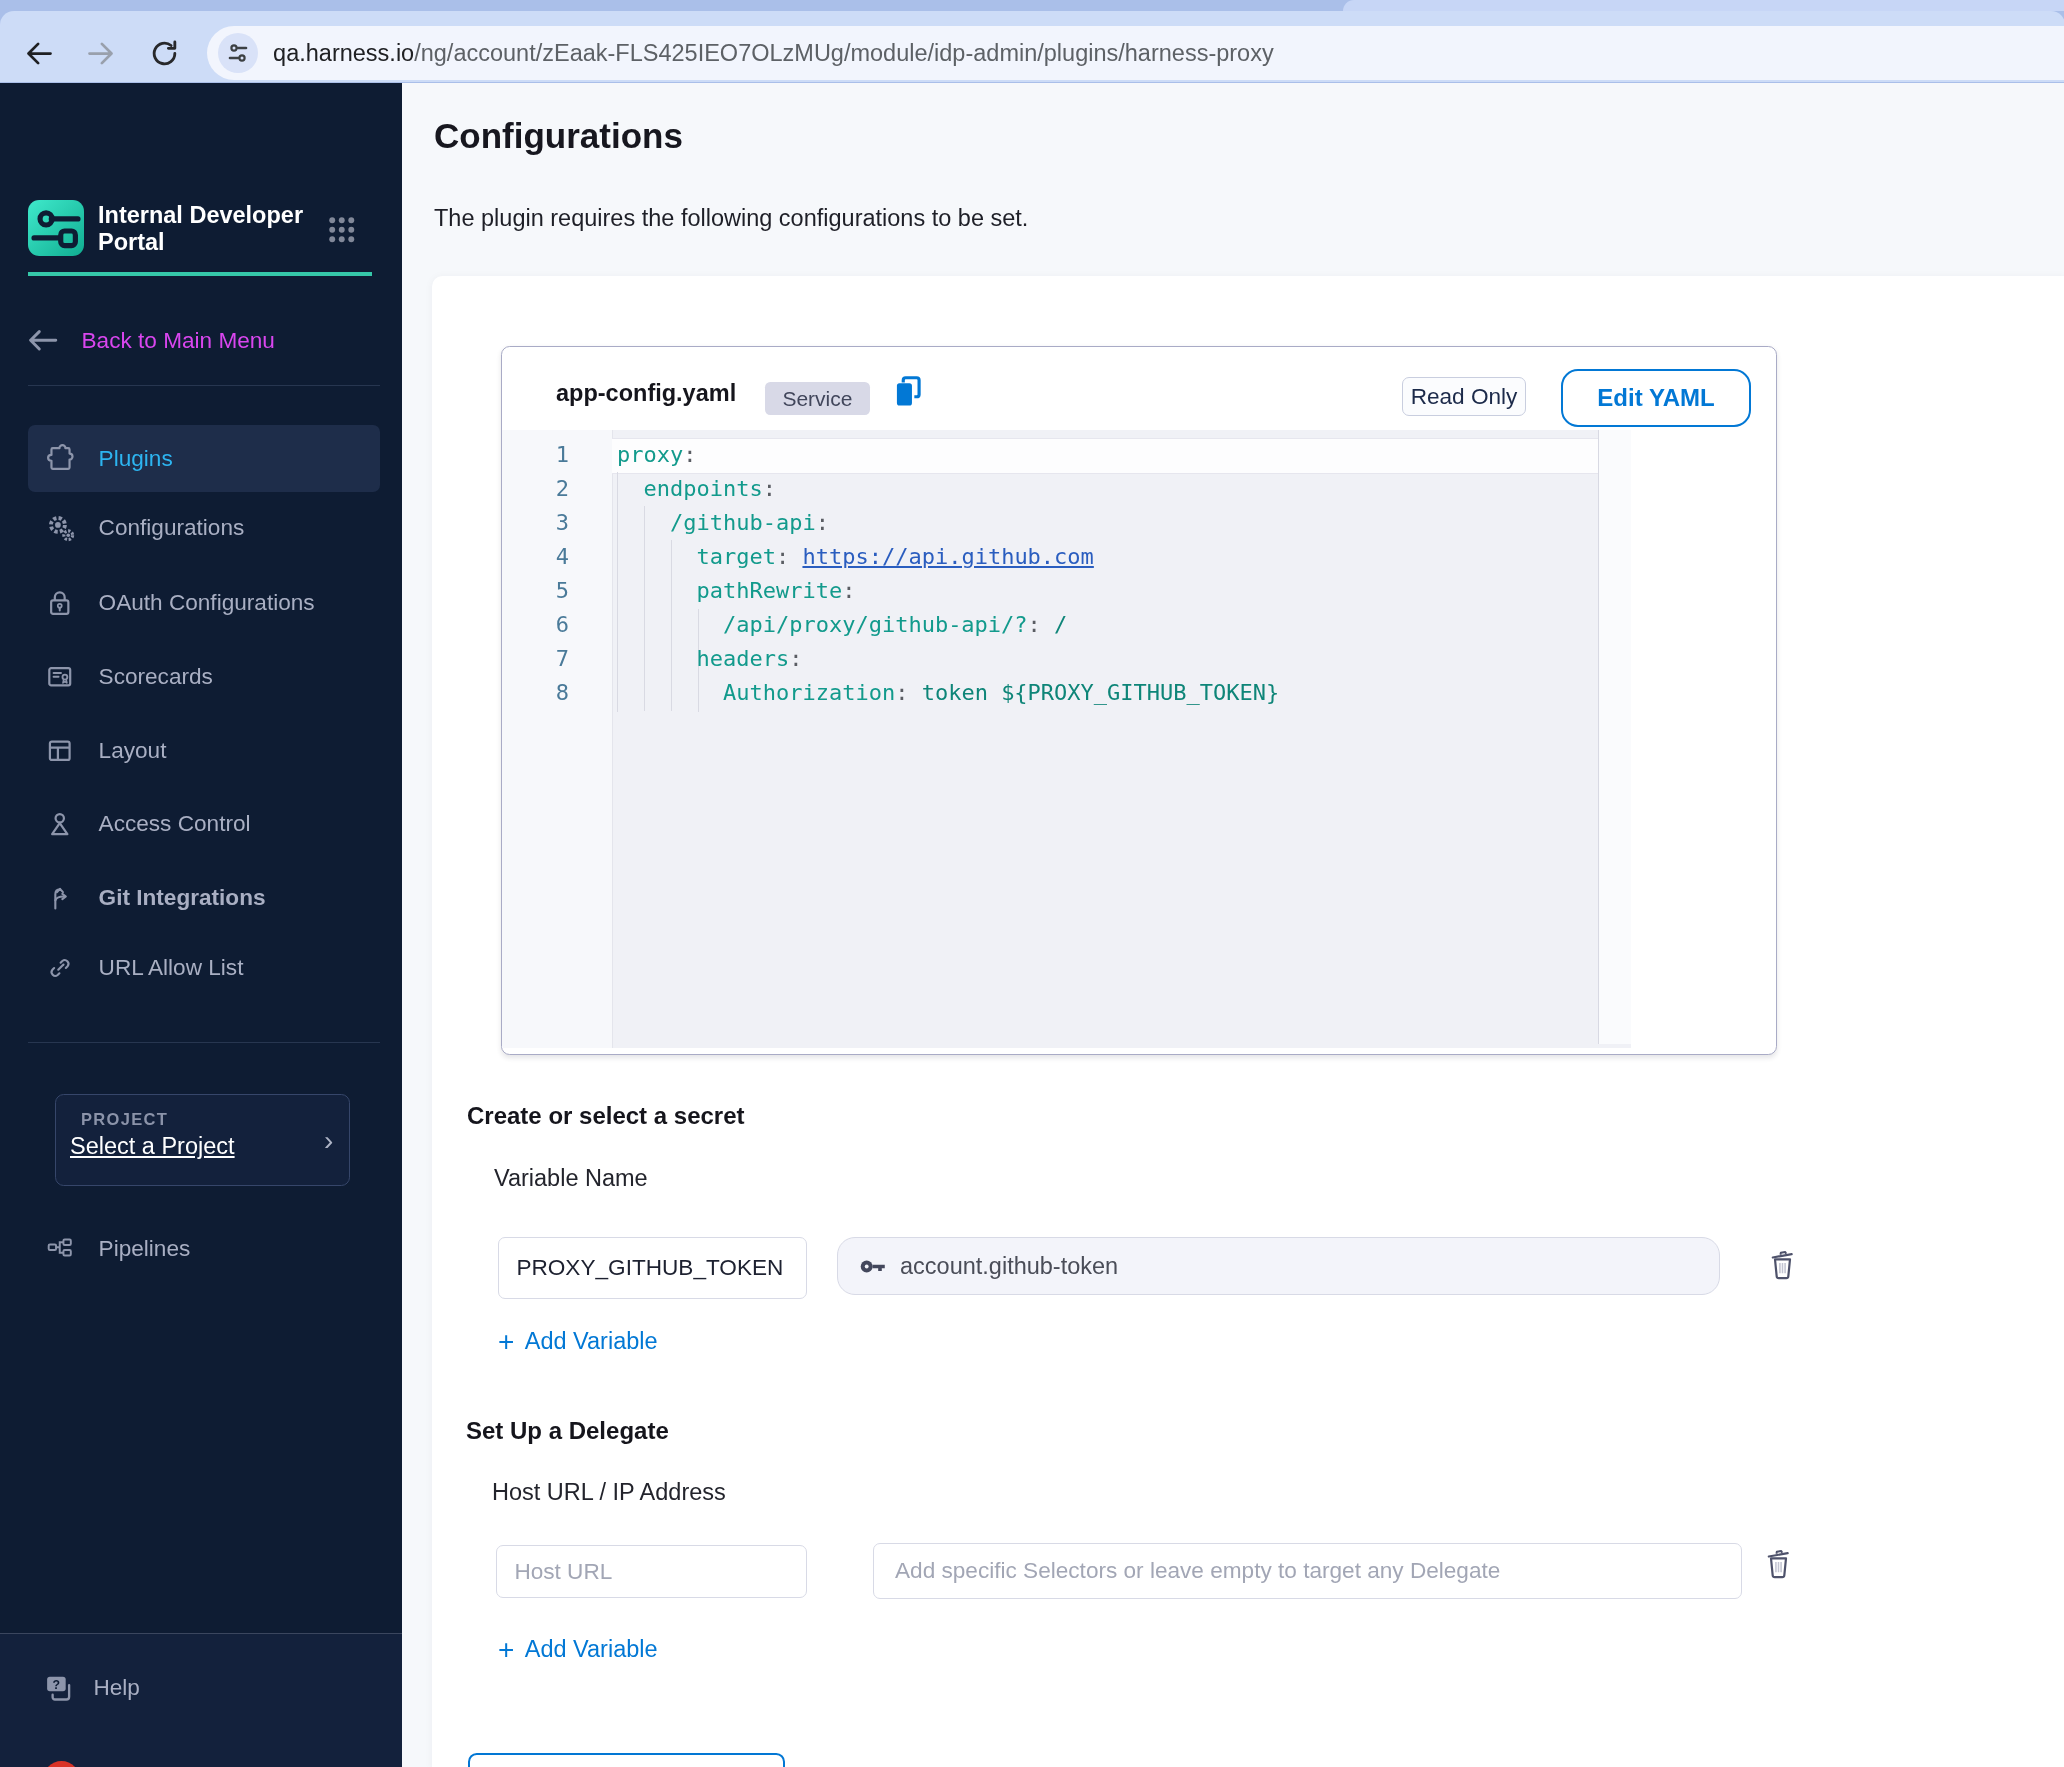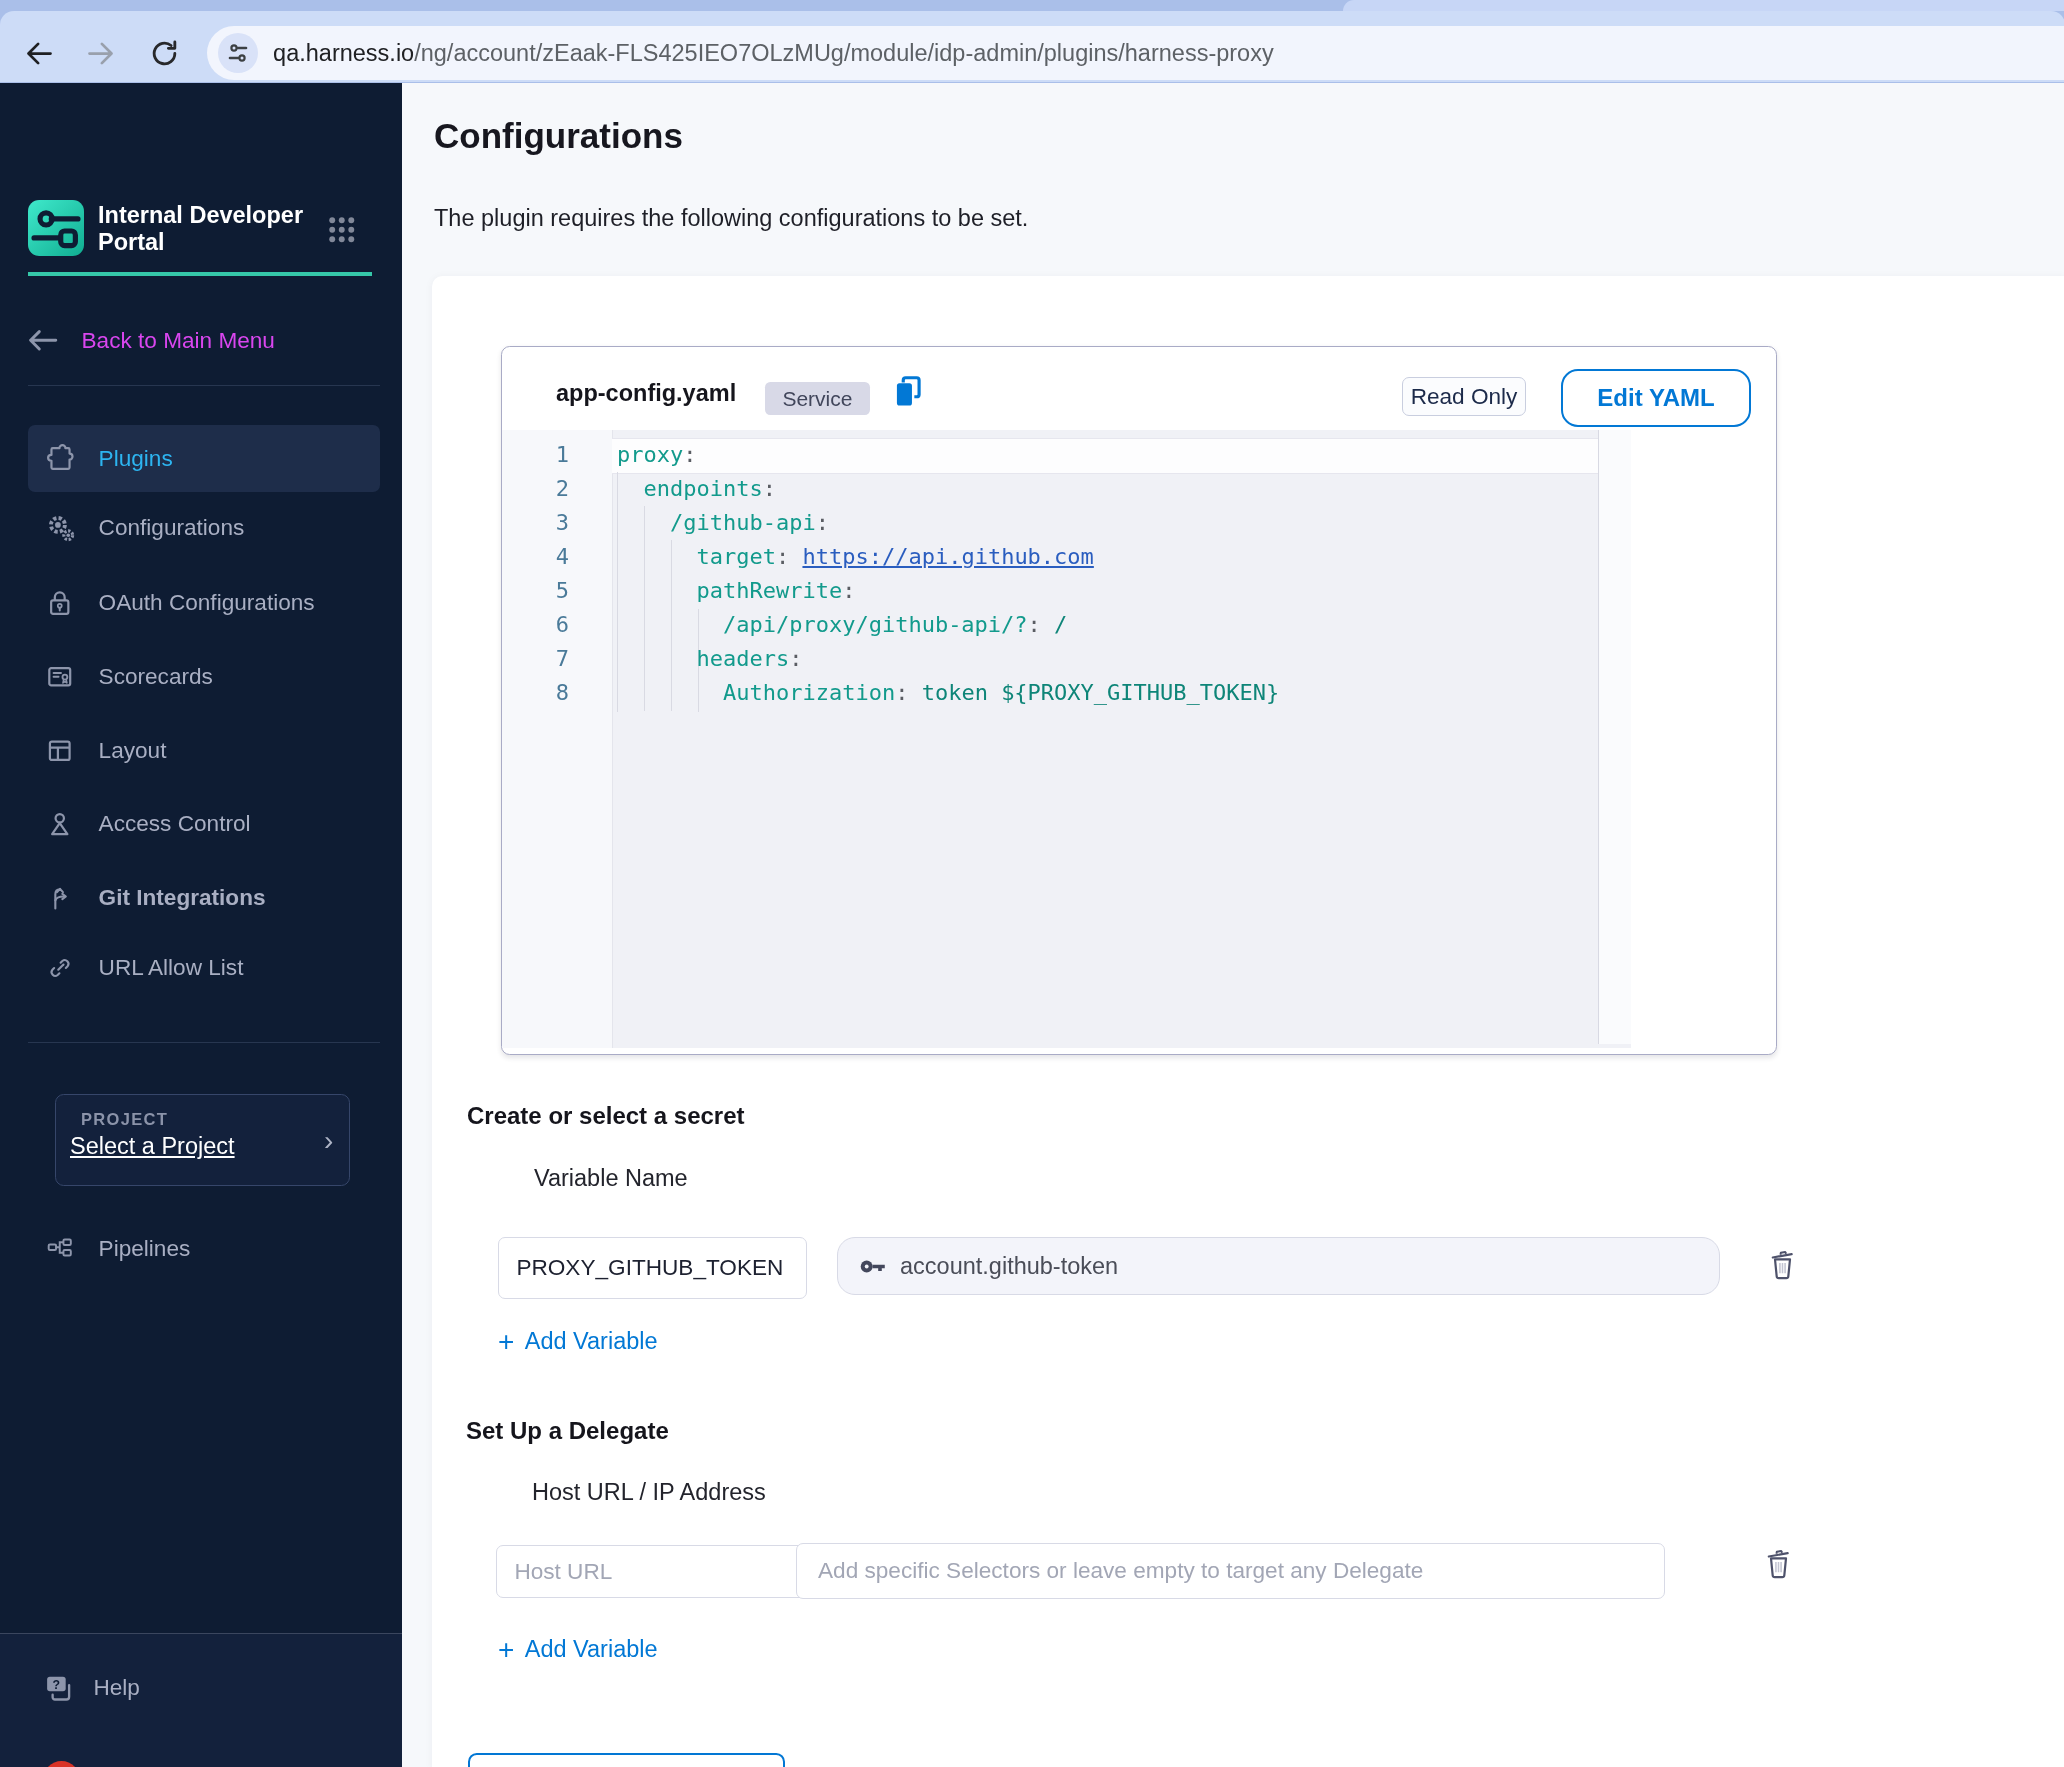--- a/index.html
+++ b/index.html
@@ -67,21 +67,21 @@
   #code-lines{left:0;top:7.8px;width:1097px;}
   .cl{display:flex;height:34px;align-items:center;}
   .ln{width:67px;text-align:right;font-family:"DejaVu Sans Mono",monospace;font-size:22px;color:#4a7a99;flex:0 0 auto;}
   .ct{margin-left:48px;font-family:"DejaVu Sans Mono",monospace;font-size:22px;white-space:pre;}
   .k{color:#129a8c;} .p{color:#5a5d63;} .v{color:#0e8578;}
   .lk{color:#2a5dbf;text-decoration:underline;}
   .guide{position:absolute;width:0.9px;background:#d9dae3;}
 
   
   .sec-h{font-size:24px;font-weight:700;color:#15151c;}
-  .fld-l{font-size:23.5px;color:#23242c;margin-left:40px;}
+  .fld-l{font-size:23.5px;color:#23242c;}
   .inp{background:#fff;border:1.7px solid #d8dae6;border-radius:7px;font-size:22.6px;color:#1d2130;padding:0 17.4px;font-family:"Liberation Sans",sans-serif;box-sizing:border-box;}
   .inp::placeholder{color:#a2a6b5;}
   #secret-select{left:837px;top:1237px;width:881px;height:56px;background:#f3f4fa;border:1.7px solid #d8dae6;border-radius:18px;display:flex;align-items:center;}
   #secret-select .txt{margin-left:12px;font-size:23.5px;color:#4a4d58;}
   .add-var{display:flex;align-items:center;}
   .add-var .plus{font-size:28px;font-weight:500;color:#0278d5;}
   .add-var .lbl{margin-left:10.4px;font-size:23.5px;font-weight:500;color:#0278d5;}
   .trash{width:35px;height:38px;display:flex;align-items:center;justify-content:center;}
   #bottom-btn{left:468px;top:1753px;width:313px;height:52px;border:2.6px solid #0277d4;border-radius:8.7px;background:#fff;}
 </style>
@@ -363,21 +363,21 @@
   </svg>
 </div>
 <div class="abs add-var" style="left:498px;top:1324px;height:35px;">
   <span class="plus">+</span>
   <span class="lbl">Add Variable</span>
 </div>
 
 <div class="abs sec-h" style="left:466px;top:1417px;">Set Up a Delegate</div>
 <div class="abs fld-l" style="left:492px;top:1479px;">Host URL / IP Address</div>
 <input class="abs inp" style="left: 496px; top: 1545px; width: 311px; height: 53px;" placeholder="Host URL">
-<input class="abs inp" style="left: 796px; top: 1543px; width: 869px; height: 56px; padding: 14px 21px;" placeholder="Add specific Selectors or leave empty to target any Delegate">
+<input class="abs inp" style="left: 873px; top: 1543px; width: 869px; height: 56px; padding: 14px 21px;" placeholder="Add specific Selectors or leave empty to target any Delegate">
 <div class="abs trash" style="left:1761px;top:1545px;">
   <svg width="31" height="35" viewBox="0 0 24 26">
     <path d="m6.2 8.2 1.3 13.2a1.6 1.6 0 0 0 1.6 1.4h5.8a1.6 1.6 0 0 0 1.6-1.4l1.3-13.2z" fill="none" stroke="#4e526b" stroke-width="1.7" stroke-linejoin="round"></path>
     <path d="M10 11v8M12 11v8M14 11v8" stroke="#c3c5d2" stroke-width="1.2"></path>
     <path d="m4.5 6.8 14.6-2.6" stroke="#4e526b" stroke-width="1.7" stroke-linecap="round"></path>
     <path d="m10.4 4.7.3-1.6 3.4-.6.8 1.4" fill="none" stroke="#4e526b" stroke-width="1.5" stroke-linejoin="round"></path>
   </svg>
 </div>
 <div class="abs add-var" style="left:498px;top:1632px;height:35px;">
   <span class="plus">+</span>

